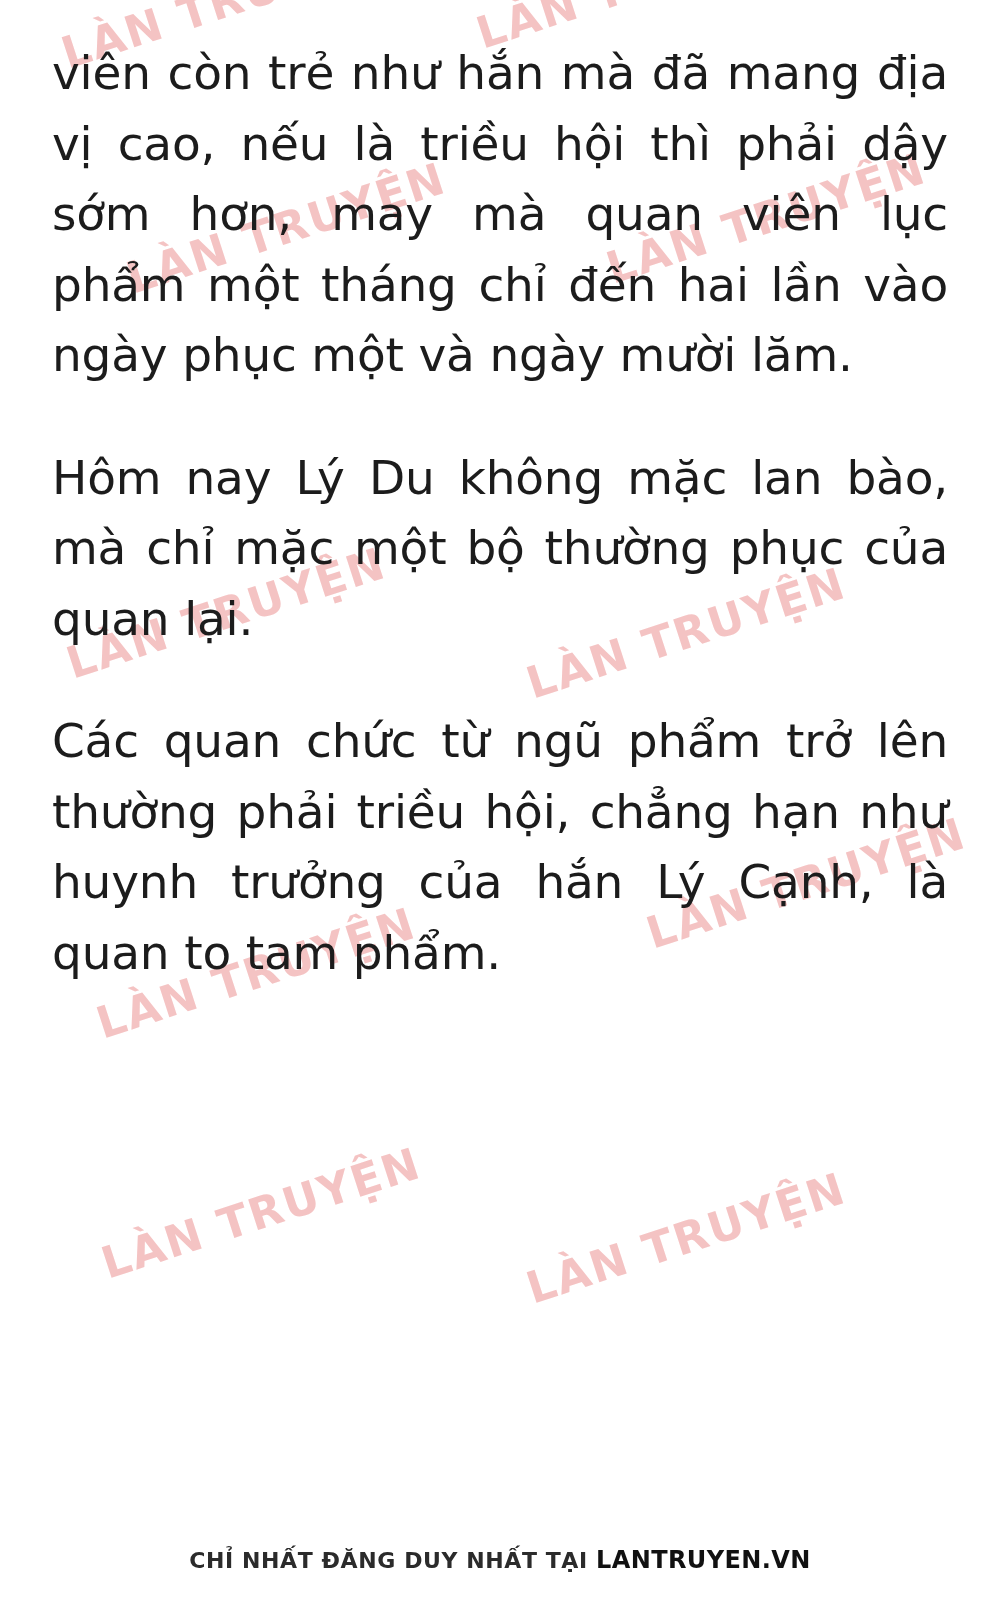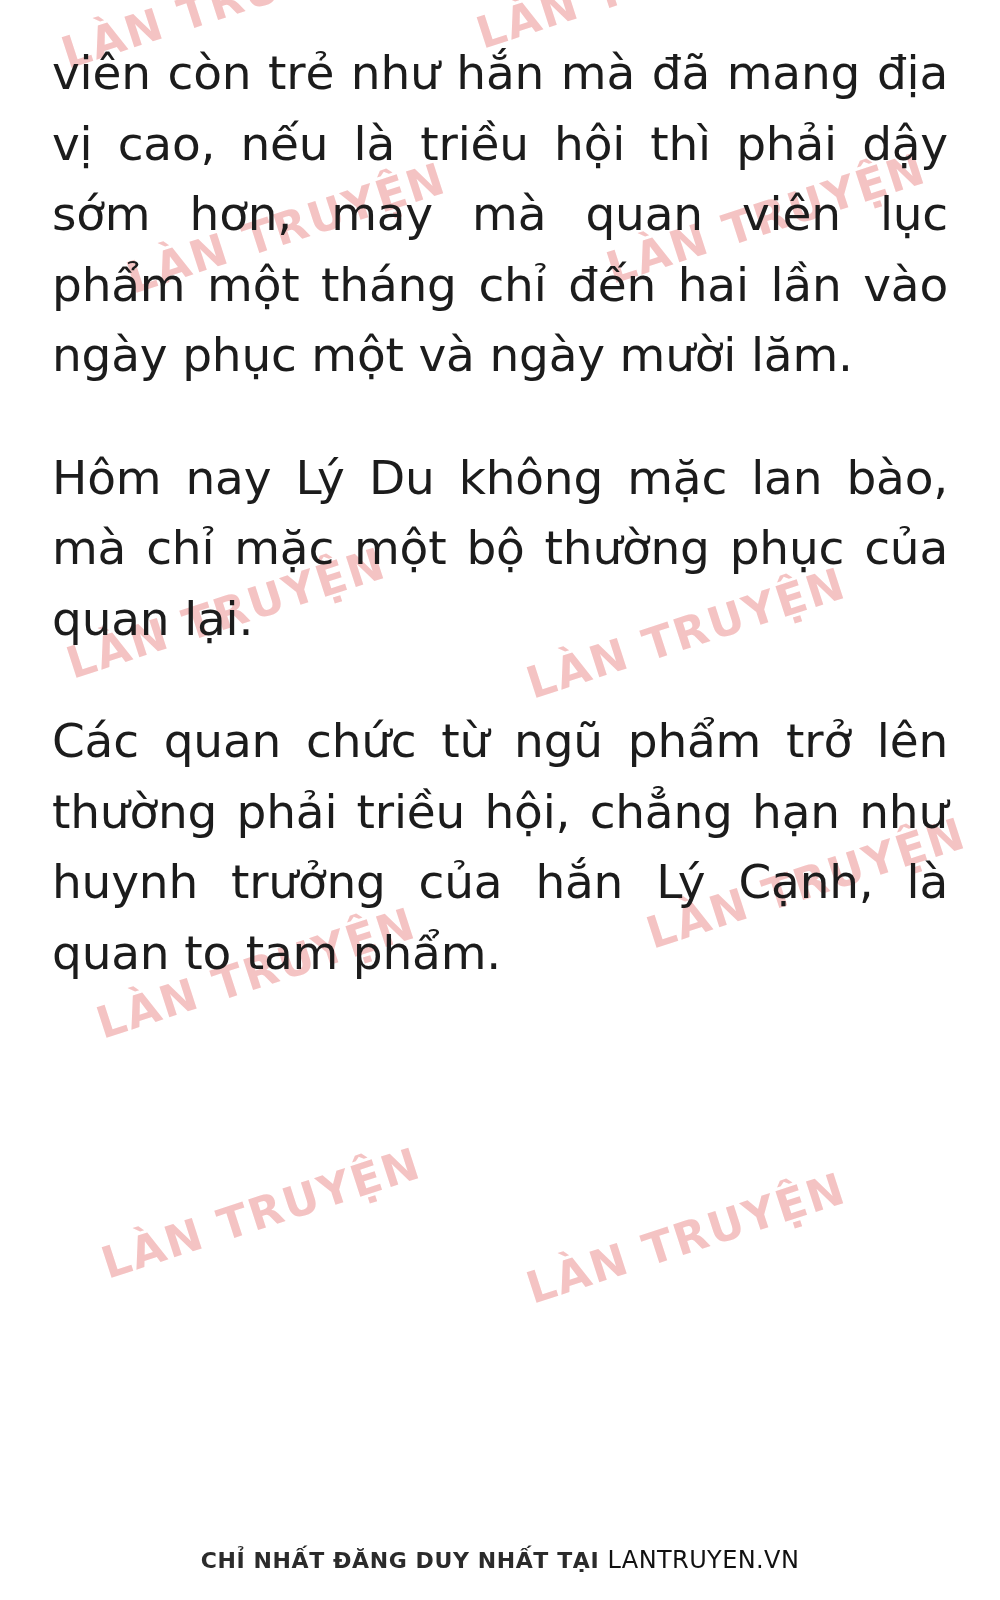--- a/index.html
+++ b/index.html
@@ -69,21 +69,21 @@
     font-size: 22px;
     letter-spacing: .6px;
     color: #2b2b2b;
     font-weight: 600;
     display: inline;
   }
   #footer .f-site {
     font-size: 24px;
     letter-spacing: .4px;
     color: #111111;
-    font-weight: 400;
+    font-weight: 700;
     display: inline;
   }
 </style>
 </head>
 <body>
 
 <div id="watermarks">
     <div class="wm" style="left: 55px; top: 30px; transform: rotate(-18deg); color: rgb(243, 185, 185);">LÀN TRUYỆN</div>
     <div class="wm" style="left: 470px; top: 10px; transform: rotate(-18deg); color: rgb(243, 185, 185);">LÀN TRUYỆN</div>
     <div class="wm" style="left: 120px; top: 255px; transform: rotate(-18deg); color: rgb(243, 185, 185);">LÀN TRUYỆN</div>

